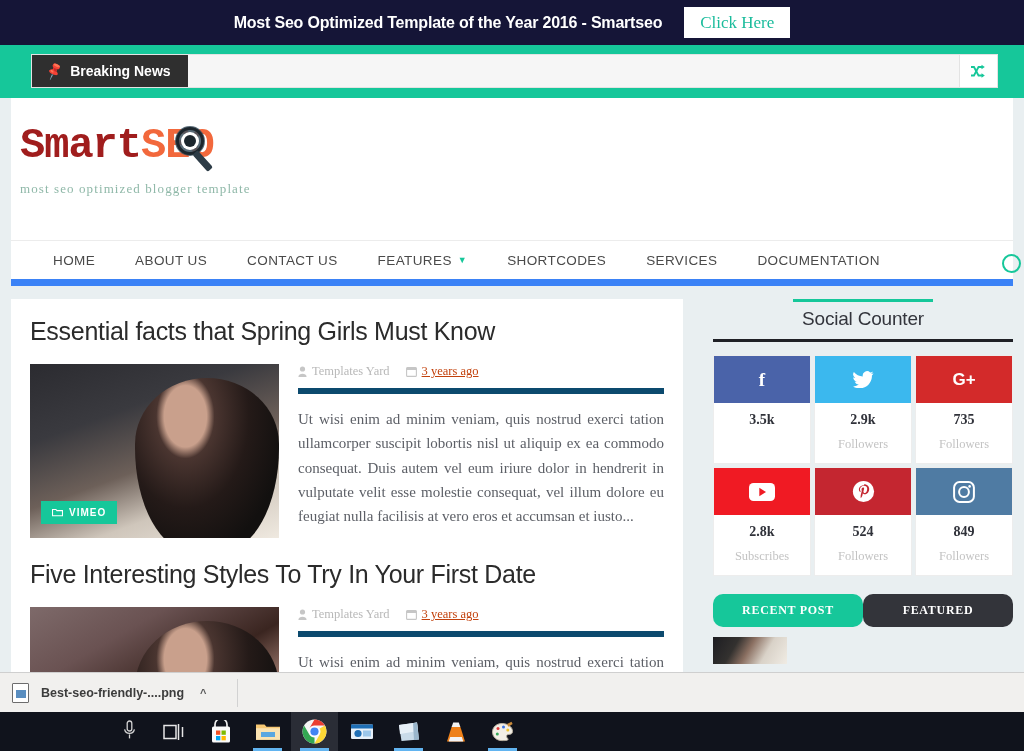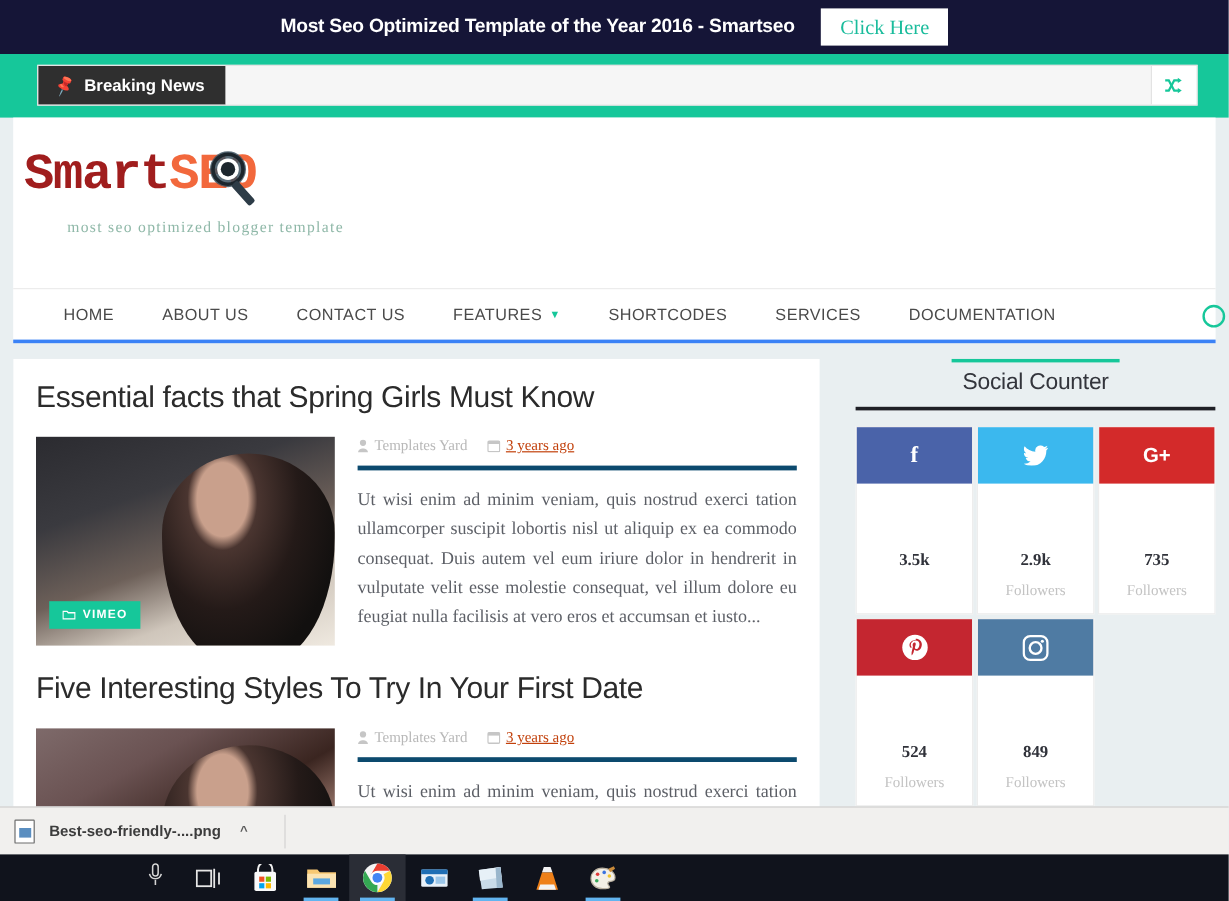--- a/index.html
+++ b/index.html
@@ -99,29 +99,28 @@
     top: -6px;
     width: 58px;
     height: 58px;
   }
   .logo-tagline {
     margin-top: 14px;
     font-family: "Liberation Serif", serif;
     font-size: 13px;
     color: #8fb8a8;
     letter-spacing: 1.1px;
-    margin-left: 36px;
   }
 
   
   .nav {
     background: #ffffff;
     margin: 0 11px;
     border-top: 1px solid #ececec;
-    border-bottom: 3px solid #3b82f6;
+    border-bottom: 7px solid #3b82f6;
     height: 46px;
     display: flex;
     align-items: center;
     position: relative;
   }
   .nav-list { display: flex; align-items: center; list-style: none; padding-left: 22px; }
   .nav-item {
     color: #4a4a4a;
     font-size: 13.5px;
     letter-spacing: 0.4px;
@@ -201,21 +200,21 @@
   }
   .post-main { flex: 1; }
   .post-meta {
     display: flex;
     align-items: center;
     gap: 16px;
     font-family: "Liberation Serif", serif;
     font-size: 12.5px;
     color: #b8b8b8;
     padding-bottom: 9px;
-    border-bottom: 4px solid #0c4a6e;
+    border-bottom: 6px solid #0c4a6e;
   }
   .meta-item { display: flex; align-items: center; gap: 5px; }
   .meta-link { text-decoration: underline; color: #c2410c; cursor: pointer; }
   .post-excerpt {
     margin-top: 13px;
     font-family: "Liberation Serif", serif;
     font-size: 15px;
     line-height: 1.62;
     color: #5c5f66;
     text-align: justify;
@@ -260,21 +259,20 @@
     font-size: 19px;
     font-weight: bold;
     font-family: "Liberation Serif", serif;
   }
   .social-count {
     font-family: "Liberation Serif", serif;
     font-weight: bold;
     font-size: 14px;
     color: #30323a;
     padding: 9px 0 0 0;
-    margin-top: 48px;
   }
   .social-label {
     font-family: "Liberation Serif", serif;
     font-size: 12.5px;
     color: #c3c3c3;
     padding: 9px 0 11px 0;
   }
 
   .tabs { display: flex; margin-top: 18px; }
   .tab {
@@ -551,20 +549,30 @@
       </div>
 
       <div class="social-cell">
         <div class="social-icon-box" style="background:#d32a2a;font-family:'Liberation Sans',sans-serif;font-size:17px">
             <span>G+</span>
           </div>
         <div class="social-count">735</div>
         <div class="social-label">Followers</div>
       </div>
 
+      <div class="social-cell">
+        <div class="social-icon-box" style="background:#f01a23">
+          <svg width="26" height="18" viewBox="0 0 26 18" aria-hidden="true">
+              <rect x="0" y="0" width="26" height="18" rx="4.5" fill="#ffffff"></rect>
+              <path d="M10.3 4.8 L17 9 L10.3 13.2 Z" fill="#f01a23"></path>
+            </svg>
+        </div>
+        <div class="social-count">2.8k</div>
+        <div class="social-label">Subscribes</div>
+      </div>
 
       <div class="social-cell">
         <div class="social-icon-box" style="background:#c42630">
           <svg width="23" height="23" viewBox="0 0 23 23" aria-hidden="true">
               <circle cx="11.5" cy="11.5" r="10.6" fill="#ffffff"></circle>
               <path d="M12.1 5.3c-3.4 0-5.2 2.3-5.2 4.3 0 .94.5 2.1 1.3 2.47.12.06.19.03.22-.09l.18-.73c.03-.1.01-.15-.06-.24a2.5 2.5 0 0 1-.56-1.56c0-2.01 1.5-3.8 3.92-3.8 2.14 0 3.31 1.3 3.31 3.04 0 2.29-1.01 4.22-2.52 4.22-.83 0-1.45-.69-1.25-1.53.24-1 .7-2.09.7-2.81 0-.65-.35-1.19-1.07-1.19-.85 0-1.53.88-1.53 2.06 0 .75.25 1.26.25 1.26l-1.02 4.33c-.3 1.29-.04 2.86-.02 3.02.01.09.13.12.18.05.08-.1 1.08-1.33 1.42-2.56.1-.35.56-2.19.56-2.19.28.53 1.09.99 1.96.99 2.58 0 4.33-2.35 4.33-5.5 0-2.38-2.02-4.6-5.09-4.6z" fill="#c42630"></path>
             </svg>
         </div>
         <div class="social-count">524</div>
         <div class="social-label">Followers</div>

